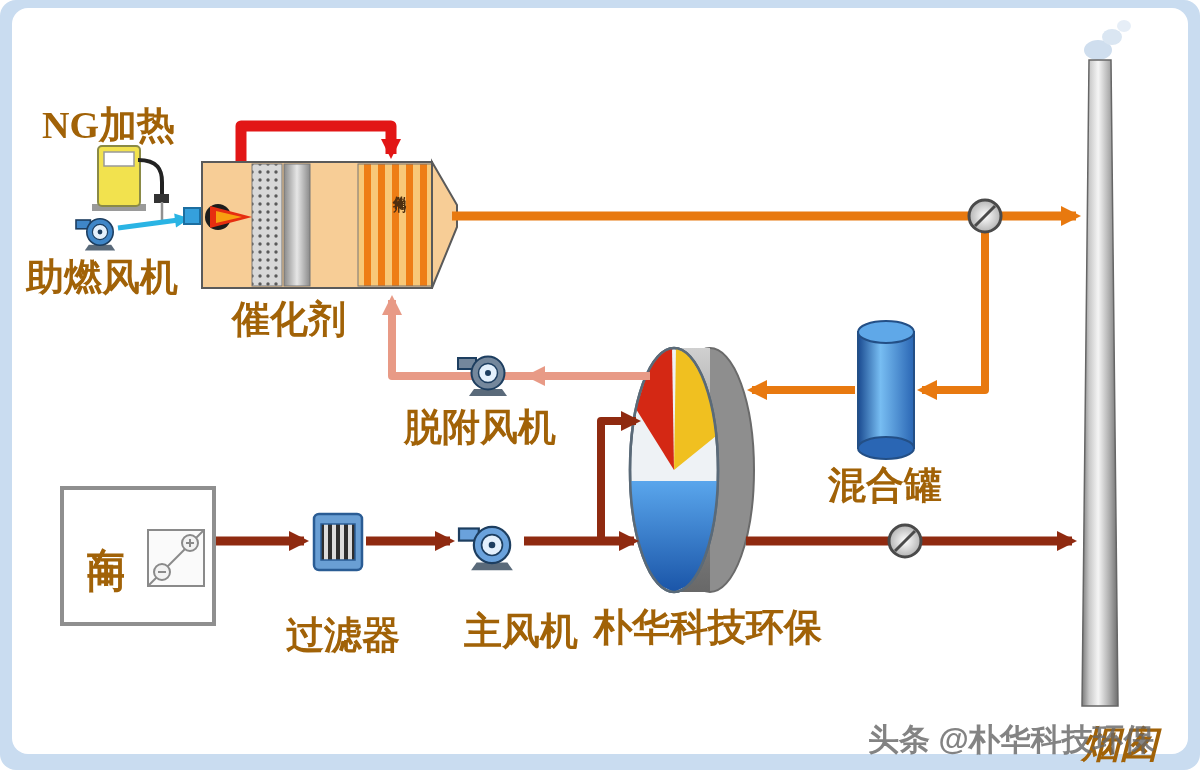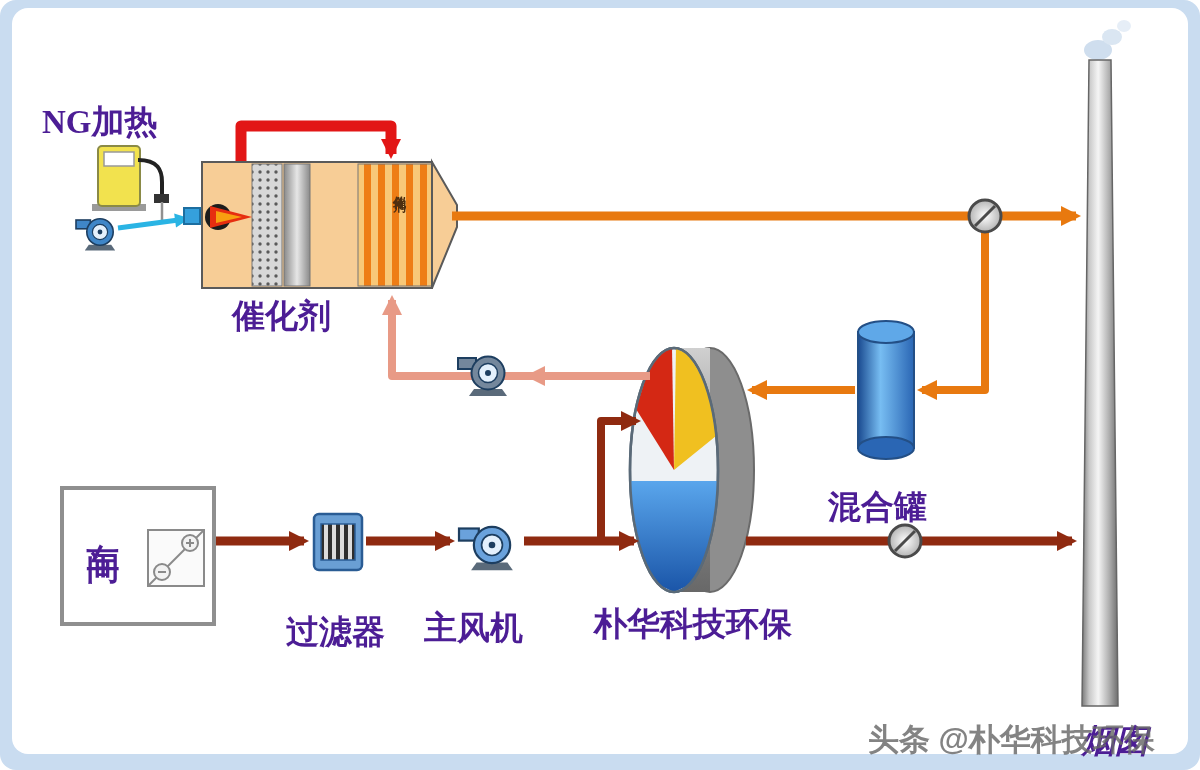--- a/index.html
+++ b/index.html
@@ -1,20 +1,20 @@
 <!DOCTYPE html>
 <html><head>
 <meta charset="utf-8">
 <style>
   html,body{margin:0;padding:0;background:#ffffff;}
   .stage{position:relative;width:1200px;height:770px;background:#c9dcf0;border-radius:16px;overflow:hidden;
          font-family:"Liberation Serif","DejaVu Serif",serif;}
   .canvas{position:absolute;left:12px;top:8px;width:1176px;height:746px;background:#ffffff;border-radius:16px;z-index:1;}
   svg.diagram{position:absolute;left:0;top:0;z-index:2;}
-  .label{position:absolute;font-weight:700;font-size:33px;color:#4c1d95;white-space:nowrap;z-index:3;}
+  .label{position:absolute;font-weight:700;font-size:38px;color:#a16207;white-space:nowrap;z-index:3;}
   .label.vertical{writing-mode:vertical-rl;letter-spacing:8px;}
   .label.small-inner{font-size:13px;writing-mode:vertical-rl;letter-spacing:1px;color:#4e2e10;z-index:3;}
   .watermark{position:absolute;left:868px;top:719px;font-family:"Liberation Sans","DejaVu Sans",sans-serif;
              font-weight:700;font-size:31px;color:rgba(104,104,104,0.82);z-index:4;white-space:nowrap;}
 </style>
 </head>
 <body>
 
 <div class="stage">
   <div class="canvas"></div>
@@ -186,22 +186,24 @@
         <circle cx="190" cy="543" r="8" fill="#f2f2f2" stroke="#8a8a8a" stroke-width="2"></circle>
         <line x1="186" y1="543" x2="194" y2="543" stroke="#8a8a8a" stroke-width="2"></line>
         <line x1="190" y1="539" x2="190" y2="547" stroke="#8a8a8a" stroke-width="2"></line>
         <circle cx="162" cy="572" r="8" fill="#f2f2f2" stroke="#8a8a8a" stroke-width="2"></circle>
         <line x1="158" y1="572" x2="166" y2="572" stroke="#8a8a8a" stroke-width="2"></line>
       </g>
     </g>
   </svg>
 
   <div class="label" style="left:42px;top:100px;">NG加热</div>
+  <div class="label" style="left:26px;top:252px;">助燃风机</div>
   <div class="label" style="left:232px;top:294px;">催化剂</div>
   <div class="label small-inner" style="left:390px;top:186px;">催化剂</div>
-  <div class="label" style="left:828px;top:460px;margin-top:25px;">混合罐</div>
+  <div class="label" style="left:404px;top:402px;">脱附风机</div>
+  <div class="label" style="left:828px;top:460px;">混合罐</div>
   <div class="label" style="left:594px;top:602px;">朴华科技环保</div>
   <div class="label vertical" style="left:80px;top:516px;">车间</div>
   <div class="label" style="left:286px;top:610px;">过滤器</div>
-  <div class="label" style="left:424px;top:606px;">主风机</div>
+  <div class="label" style="left:464px;top:606px;">主风机</div>
   <div class="label" style="left:1082px;top:719px;font-style:italic;">烟囱</div>
   <div class="watermark">头条 @朴华科技环保</div>
 </div>
 
 </body></html>

